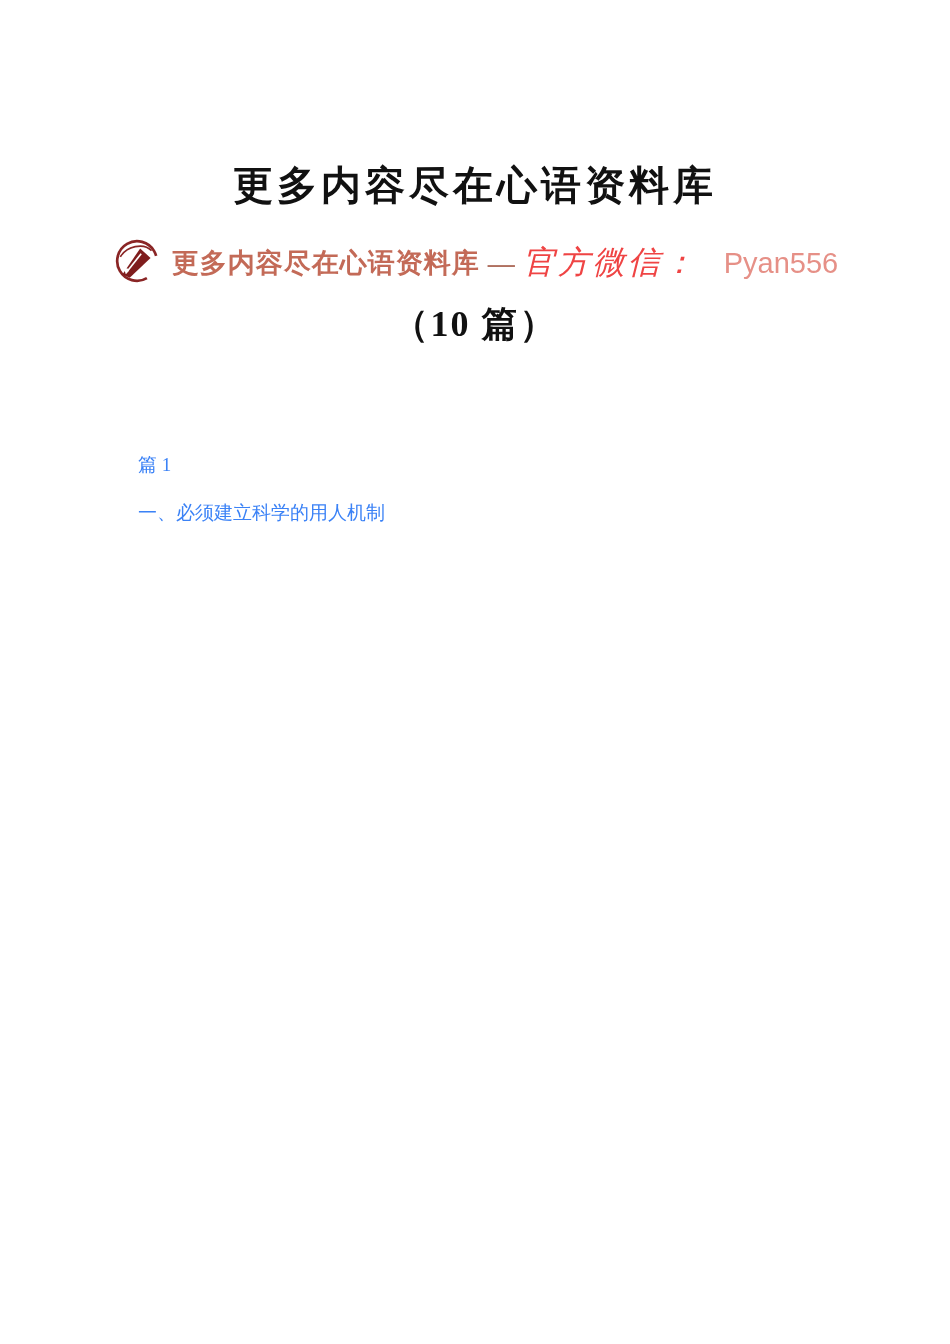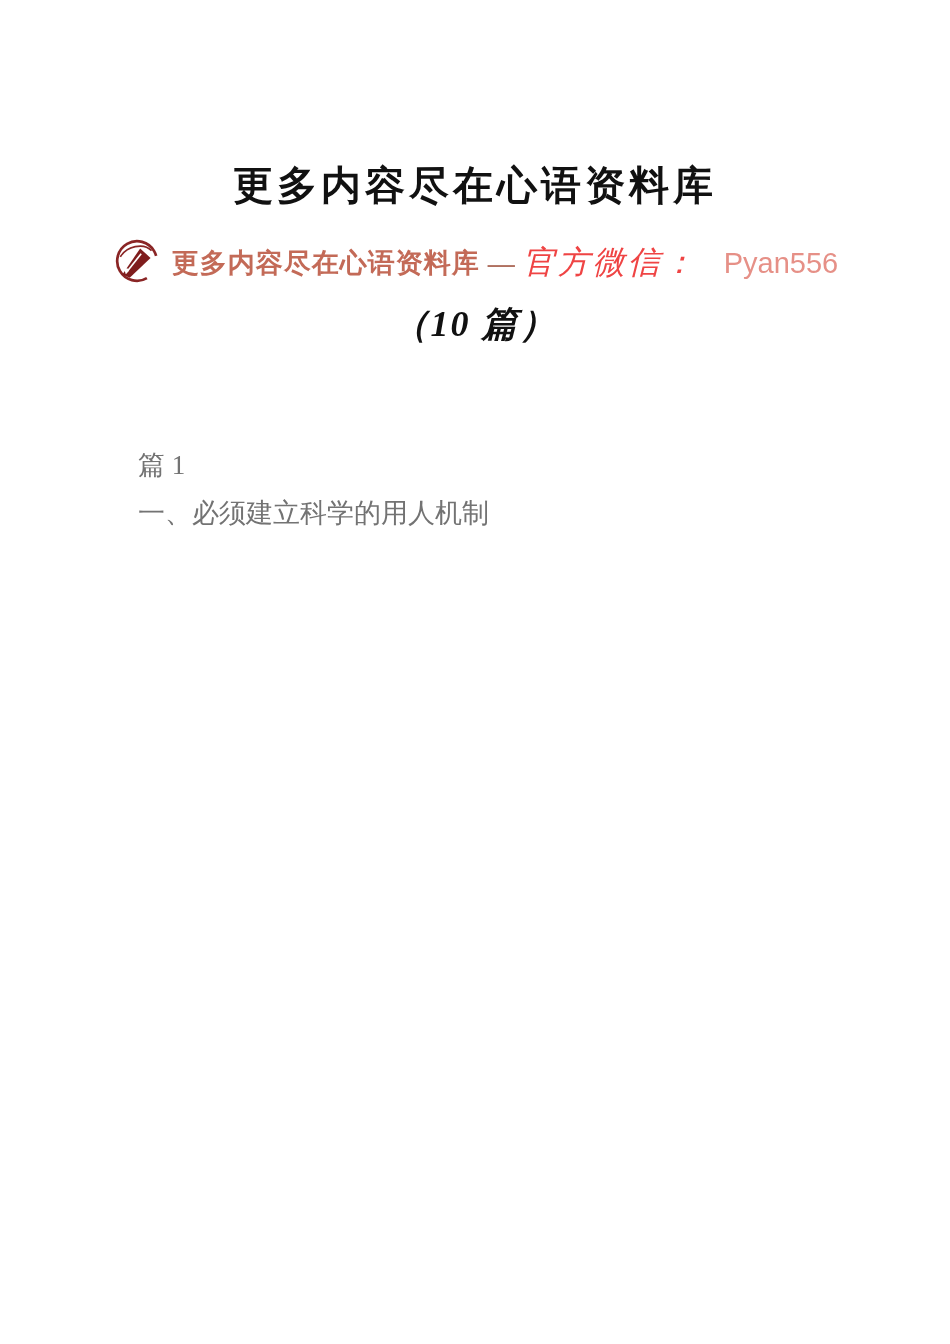--- a/index.html
+++ b/index.html
@@ -66,27 +66,26 @@
     letter-spacing: 4px;
     line-height: 1.2;
   }
   .doc-subtitle {
     margin-top: 90px;
     text-align: center;
     font-size: 36px;
     font-weight: bold;
     color: #111111;
     letter-spacing: 2px;
-    font-style: italic;
   }
   .doc-body {
     width: 676px;
     margin: 92px auto 0 138px;
-    font-size: 27px;
-    color: #737373;
+    font-size: 19px;
+    color: #3b82f6;
     line-height: 48px;
   }
   .doc-body p {
     text-align: justify;
     text-justify: inter-character;
     text-align-last: left;
   }
   .section-label { margin-bottom: 0; }
 </style>
 </head>

